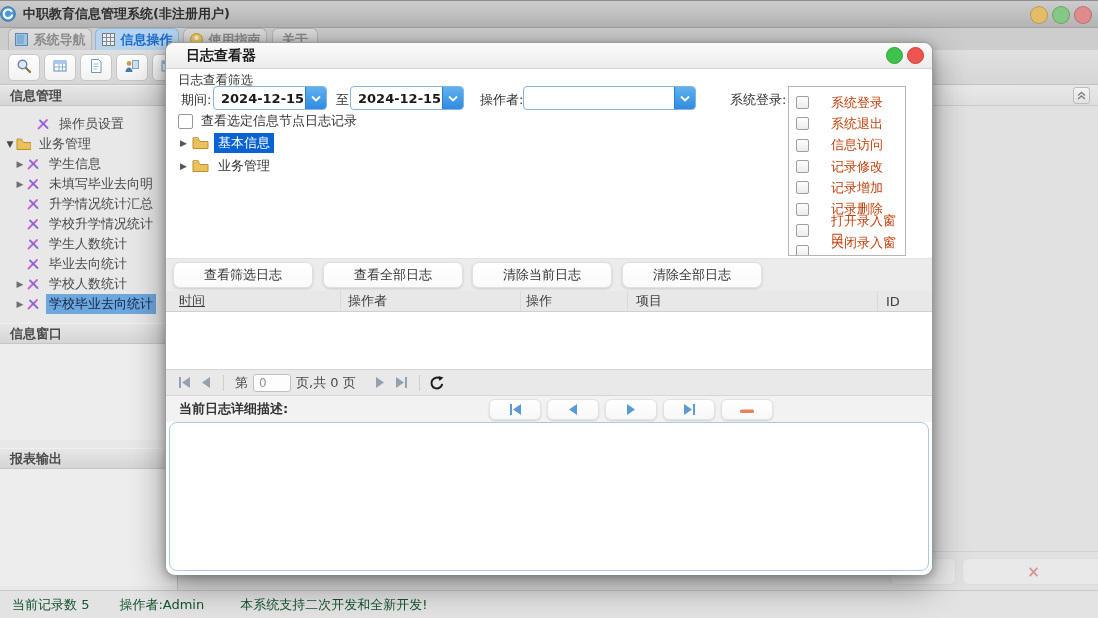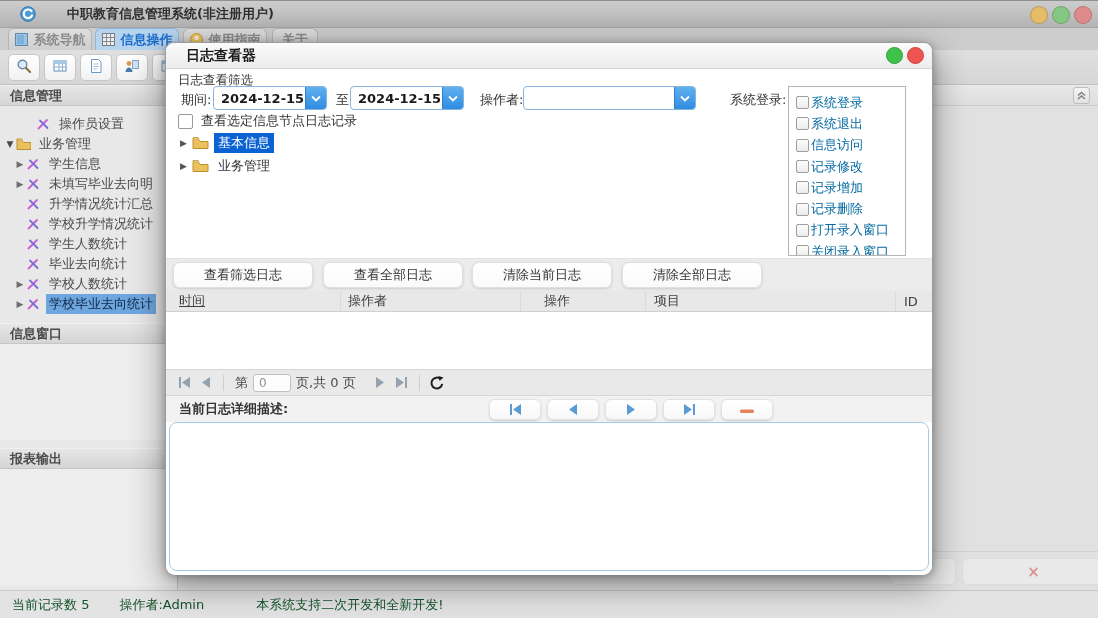--- a/index.html
+++ b/index.html
@@ -3,21 +3,21 @@
 <meta charset="utf-8">
 <style>
   * { margin:0; padding:0; box-sizing:border-box; }
   html,body { width:1098px; height:618px; }
   body { font-family:"DejaVu Sans","Liberation Sans",sans-serif; overflow:hidden; }
   .screen { position:relative; width:1098px; height:618px; background:#e1e1e1; overflow:hidden; }
 
   
   .titlebar { position:absolute; left:0; top:0; width:100%; height:28px;
     background:linear-gradient(#cdcdcd,#b3b3b3); border-top:1px solid #8f8f8f; border-bottom:1px solid #a2a2a2;
-    display:flex; align-items:center; padding-left:20px;gap:24px; }
+    display:flex; align-items:center; padding-left:0; }
   .app-icon { width:16px; height:16px; margin-right:7px; display:inline-flex; }
   .titlebar .title { font-size:13px; font-weight:700; color:#2e2e2e; }
   .win-controls { position:absolute; right:6px; top:5px; display:flex; gap:4px; }
   .circ { width:18px; height:18px; border-radius:50%; border:1px solid rgba(0,0,0,.18); }
   .c-yellow { background:#e5bc68; } .c-green { background:#84c884; } .c-red { background:#df8b8b; }
 
   
   .tabbar { position:absolute; left:0; top:28px; width:100%; height:22px; background:#cdcdcd; }
   .tab { position:absolute; top:0; height:22px; border-radius:6px 6px 0 0;
     background:linear-gradient(#dedede,#cfcfcf); border:1px solid #b5b5b5; border-bottom:none;
@@ -58,21 +58,21 @@
     display:flex; align-items:center; justify-content:center; }
   .back-divider { position:absolute; left:179px; top:551px; right:0; height:1px; background:#d2d2d2; }
   .back-btn { position:absolute; top:558px; height:27px; background:#e9e9e9; border:1px solid #dcdcdc;
     border-radius:6px; display:flex; align-items:center; justify-content:center; }
   .back-btn.sliver { left:890px; width:66px; }
   .back-btn.closex { left:962px; width:143px; font-size:15px; font-weight:700; color:#dc9292; }
 
   
   .statusbar { position:absolute; left:0; bottom:0; width:100%; height:28px; background:#e3e3e3;
     border-top:1px solid #c8c8c8; display:flex; align-items:center; font-size:13px; color:#14532d; }
-  .statusbar .s1 { margin-left:12px; } .statusbar .s2 { margin-left:30px; } .statusbar .s3 { margin-left:52px; }
+  .statusbar .s1 { margin-left:12px; } .statusbar .s2 { margin-left:30px; } .statusbar .s3 { margin-left:36px; }
 
   
   .dialog { position:absolute; left:165px; top:42px; width:768px; height:533px;
     background:#fff; border-radius:9px; border:1px solid #9c9c9c;
     box-shadow:0 10px 34px rgba(0,0,0,.42), 0 2px 8px rgba(0,0,0,.25); }
   .dlg-titlebar { height:26px; background:linear-gradient(#fbfbfb,#ececec); border-bottom:1px solid #d6d6d6;
     border-radius:9px 9px 0 0; display:flex; align-items:center; padding-left:20px; position:relative; }
   .dlg-title { font-size:14px; font-weight:700; color:#1d1d1d; }
   .dlg-controls { position:absolute; right:8px; top:4px; display:flex; gap:4px; }
   .dcirc { width:17px; height:17px; border-radius:50%; }
@@ -85,21 +85,21 @@
   .field { position:absolute; top:17px; height:24px; background:#fff; border:1px solid #86b4dd; border-radius:4px;
     display:flex; align-items:center; }
   .field .fval { flex:1; font-size:13px; font-weight:600; color:#1a1a1a; border:none; outline:none;
     padding:0 0 0 7px; background:transparent; width:100%; font-family:inherit; }
   .dd-btn { width:21px; height:22px; margin-right:0; border-radius:0 3px 3px 0;
     background:linear-gradient(#5fb0ee,#2f8ce2); border-left:1px solid #2f7fd0;
     display:flex; align-items:center; justify-content:center; flex:0 0 21px; }
 
   .optype-box { position:absolute; left:622px; top:17px; width:118px; height:170px; background:#fff;
     border:1px solid #b5b5b5; overflow:hidden; padding-top:5px; }
-  .cbrow { height:21.3px; display:flex; align-items:center; padding-left:7px; gap:2px; font-size:13px; color:#0369a1; }
+  .cbrow { height:21.3px; display:flex; align-items:center; padding-left:7px; gap:22px; font-size:13px; color:#c2410c; }
   .cb { width:13px; height:13px; background:linear-gradient(#fdfdfd,#ececec); border:1px solid #9e9e9e; border-radius:2px; flex:0 0 13px; }
 
   .node-filter { position:absolute; left:12px; top:43px; display:flex; align-items:center; gap:8px; font-size:13px; color:#333; }
   .cb-lg { width:15px; height:15px; background:#fff; border:1px solid #999; border-radius:2px; }
 
   .dlg-tree { position:absolute; left:11px; top:62px; width:590px; height:120px; }
   .dtrow { height:23px; display:flex; align-items:center; font-size:13px; color:#333; }
   .dtrow .arr { width:13px; font-size:9px; color:#555; text-align:center; }
   .folder { display:inline-flex; width:17px; height:13px; margin:0 5px 0 2px; }
   .dtlabel { padding:1px 4px; }
@@ -107,21 +107,21 @@
 
   .btn-strip { position:absolute; left:0; top:189px; width:100%; height:33px; background:#ececec; border-top:1px solid #e2e2e2; }
   .act-btn { position:absolute; top:3px; width:140px; height:26px; background:linear-gradient(#ffffff,#fafafa);
     border:1px solid #e0e0e0; border-radius:7px; box-shadow:0 1px 3px rgba(0,0,0,.14);
     font-size:13px; color:#333; display:flex; align-items:center; justify-content:center; font-family:inherit; }
 
   .tbl-header { position:absolute; left:0; top:222px; width:100%; height:21px; background:#e8e8e8;
     border-bottom:1px solid #d0d0d0; display:flex; align-items:center; font-size:13px; color:#3f3f3f; }
   .th { height:100%; display:flex; align-items:center; border-right:1px solid #dadada; }
   .th1 { width:175px; padding-left:13px;text-decoration:underline; } .th2 { width:180px; padding-left:7px; }
-  .th3 { width:107px; padding-left:5px;margin-left:18px; } .th4 { width:250px; padding-left:8px; }
+  .th3 { width:107px; padding-left:5px; } .th4 { width:250px; padding-left:8px; }
   .th5 { flex:1; padding-left:8px; border-right:none; }
   .tbl-body { position:absolute; left:0; top:243px; width:100%; height:57px; background:#fff; }
 
   .pagebar { position:absolute; left:0; top:300px; width:100%; height:27px; background:#e9e9e9;
     border-top:1px solid #d6d6d6; border-bottom:1px solid #d6d6d6; display:flex; align-items:center; padding-left:7px; }
   .pg-btn { width:22px; height:20px; display:flex; align-items:center; justify-content:center; background:transparent; border:none; }
   .pg-sep { width:1px; height:16px; background:#cfcfcf; margin:0 6px; }
   .pg-text { font-size:13px; color:#4a4a4a; margin:0 5px; }
   .pg-input { width:38px; height:18px; border:1px solid #c0c0c0; border-radius:3px; background:#fdfdfd;
     font-size:12px; color:#909090; padding-left:5px; outline:none; font-family:inherit; }

